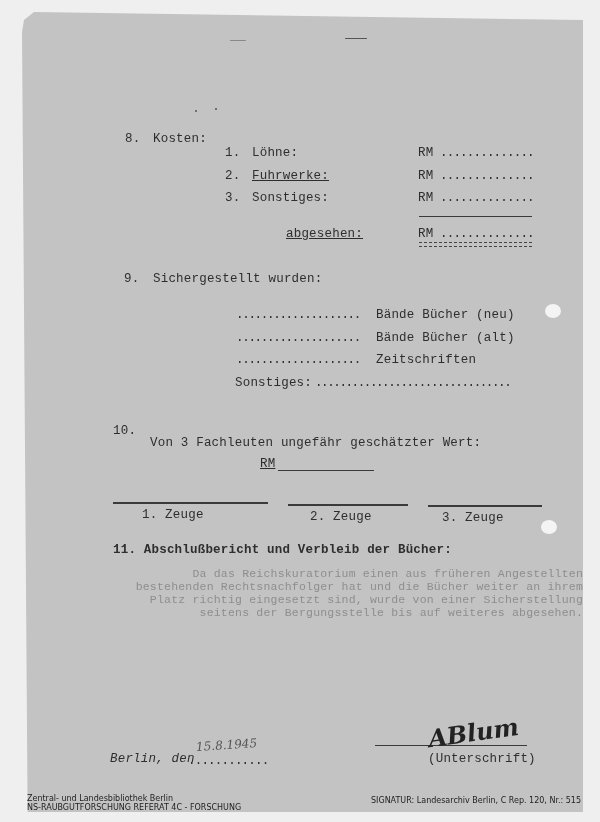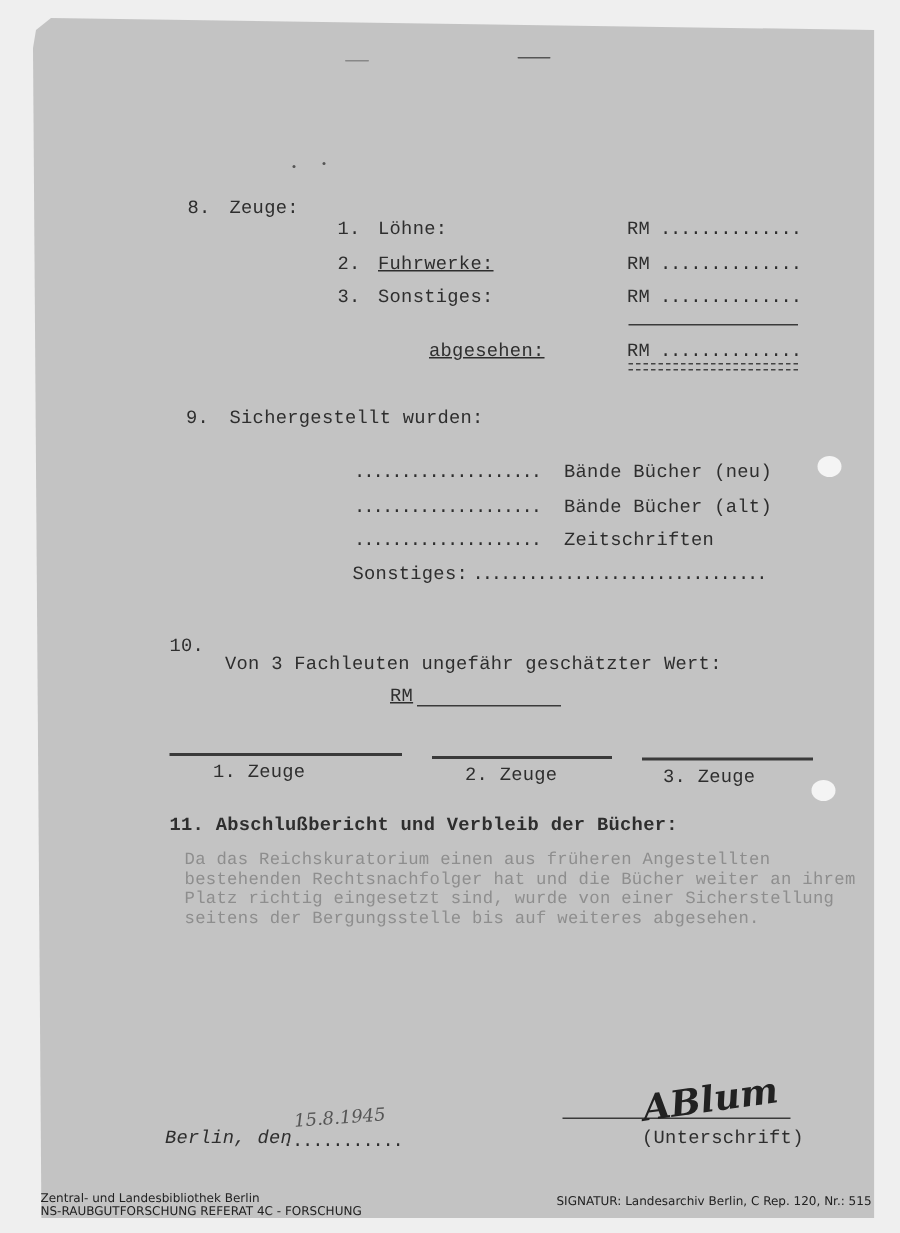--- a/index.html
+++ b/index.html
@@ -49,21 +49,21 @@
 
 <div class="hole" style="left:545px; top:304px;"></div>
 <div class="hole" style="left:541px; top:520px;"></div>
 
 <div class="speck" style="left:345px;top:38px;width:22px;height:1px;"></div>
 <div class="speck" style="left:230px;top:40px;width:16px;height:1px;background:#888;"></div>
 <div class="speck" style="left:195px;top:110px;"></div>
 <div class="speck" style="left:215px;top:108px;"></div>
 
 <div class="txt" style="left:125px; top:132px;">8.</div>
-<div class="txt" style="left:153px; top:132px;">Zeuge:</div>
+<div class="txt" style="left:153px; top:132px;">Kosten:</div>
 
 <div class="txt" style="left:225px; top:146px;">1.</div>
 <div class="txt" style="left:252px; top:146px;">Löhne:</div>
 <div class="txt" style="left:418px; top:146px;">RM</div>
 <div class="txt" style="left:440px; top:146px; letter-spacing:-0.8px;">..............</div>
 
 <div class="txt" style="left:225px; top:169px;">2.</div>
 <div class="txt" style="left:252px; top:169px;text-decoration:underline;">Fuhrwerke:</div>
 <div class="txt" style="left:418px; top:169px;">RM</div>
 <div class="txt" style="left:440px; top:169px; letter-spacing:-0.8px;">..............</div>
@@ -104,21 +104,21 @@
 <div class="rule" style="left:113px; top:502px; width:155px;"></div>
 <div class="rule" style="left:288px; top:504px; width:120px;"></div>
 <div class="rule" style="left:428px; top:505px; width:114px;"></div>
 
 <div class="txt" style="left:142px; top:508px;">1. Zeuge</div>
 <div class="txt" style="left:310px; top:510px;">2. Zeuge</div>
 <div class="txt" style="left:442px; top:511px;">3. Zeuge</div>
 
 <div class="txt" style="left:113px; top:543px; font-weight:bold;"><span>11.</span> <span>Abschlußbericht und Verbleib der Bücher:</span></div>
 
-<div class="txt faded" style="left:123px; top:567px; width:450px;">Da das Reichskuratorium einen aus früheren Angestellten bestehenden Rechtsnachfolger hat und die Bücher weiter an ihrem Platz richtig eingesetzt sind, wurde von einer Sicherstellung seitens der Bergungsstelle bis auf weiteres abgesehen.</div>
+<div class="txt faded" style="left:133px; top:567px; width:450px;text-align:right;">Da das Reichskuratorium einen aus früheren Angestellten bestehenden Rechtsnachfolger hat und die Bücher weiter an ihrem Platz richtig eingesetzt sind, wurde von einer Sicherstellung seitens der Bergungsstelle bis auf weiteres abgesehen.</div>
 
 <div class="txt" style="left:110px; top:752px;font-style:italic;">Berlin, den</div>
 <div class="txt" style="left:188px; top:754px; letter-spacing:-0.8px;">............</div>
 <div class="hand" style="left:196px; top:738px;">15.8.1945</div>
 
 <div class="rule thin" style="left:375px; top:745px; width:152px;"></div>
 <div class="sig" style="left:428px; top:718px;">ABlum</div>
 <div class="txt" style="left:404px; top:752px;margin-left:24px;">(Unterschrift)</div>
 
 <div class="footer" style="left:27px; top:794px;"><span>Zentral- und Landesbibliothek Berlin</span>

